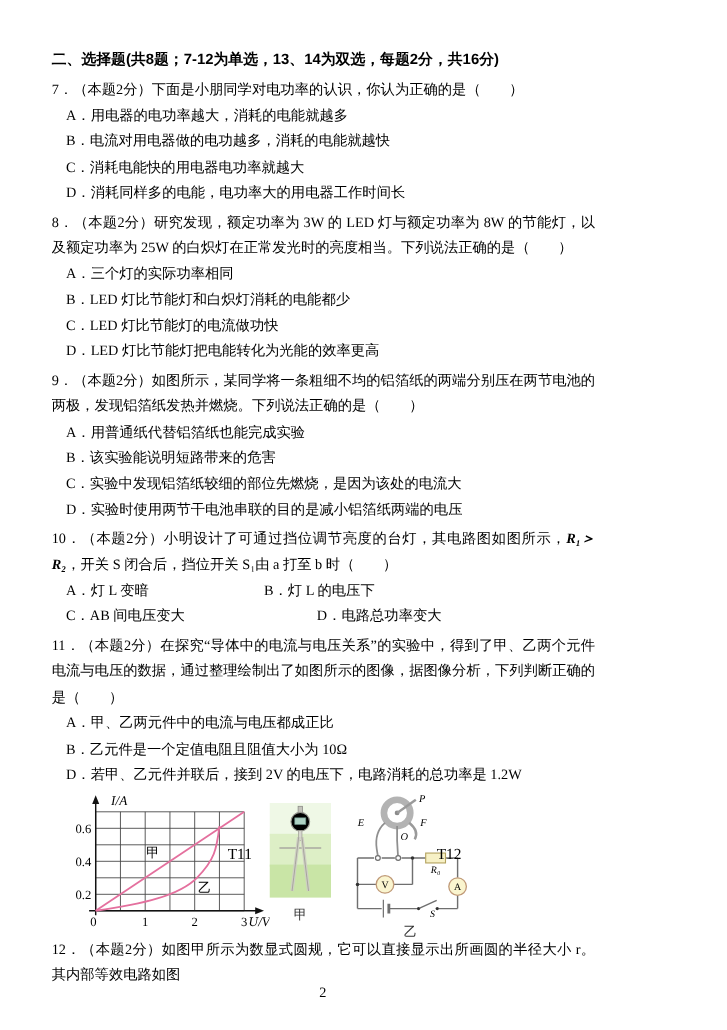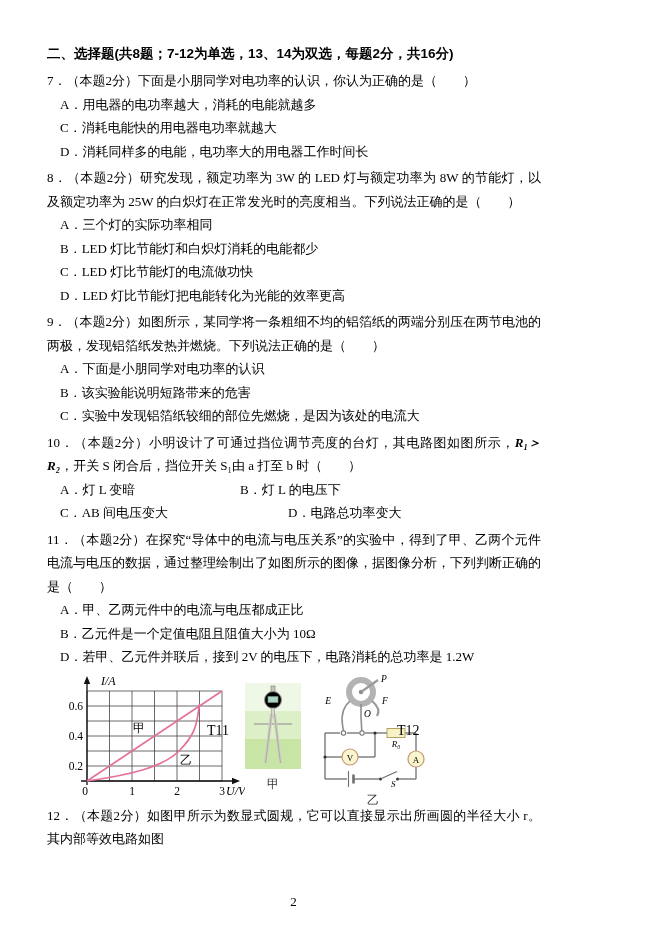--- a/index.html
+++ b/index.html
@@ -44,37 +44,39 @@
 <body>
 
 <div class="page">
   <div class="content">
 
     <div class="section-header">二、选择题(共8题；7-12为单选，13、14为双选，每题2分，共16分)</div>
 
     <div class="question">
       <p class="stem">7．（本题2分）下面是小朋同学对电功率的认识，你认为正确的是（　　）</p>
       <p class="option">A．用电器的电功率越大，消耗的电能就越多</p>
+      <p class="option">B．电流对用电器做的电功越多，消耗的电能就越快</p>
       <p class="option">C．消耗电能快的用电器电功率就越大</p>
       <p class="option">D．消耗同样多的电能，电功率大的用电器工作时间长</p>
     </div>
 
     <div class="question">
       <p class="stem">8．（本题2分）研究发现，额定功率为 3W 的 LED 灯与额定功率为 8W 的节能灯，以及额定功率为 25W 的白炽灯在正常发光时的亮度相当。下列说法正确的是（　　）</p>
       <p class="option">A．三个灯的实际功率相同</p>
       <p class="option">B．LED 灯比节能灯和白炽灯消耗的电能都少</p>
       <p class="option">C．LED 灯比节能灯的电流做功快</p>
       <p class="option">D．LED 灯比节能灯把电能转化为光能的效率更高</p>
     </div>
 
     <div class="question">
       <p class="stem">9．（本题2分）如图所示，某同学将一条粗细不均的铝箔纸的两端分别压在两节电池的两极，发现铝箔纸发热并燃烧。下列说法正确的是（　　）</p>
-      <p class="option">A．下面是小朋同学对电功率的认识</p>
+      <p class="option">A．用普通纸代替铝箔纸也能完成实验</p>
       <p class="option">B．该实验能说明短路带来的危害</p>
       <p class="option">C．实验中发现铝箔纸较细的部位先燃烧，是因为该处的电流大</p>
+      <p class="option">D．实验时使用两节干电池串联的目的是减小铝箔纸两端的电压</p>
     </div>
 
     <div class="question">
       <p class="stem"><span>10．（本题2分）小明设计了可通过挡位调节亮度的台灯，其电路图如图所示，</span><span class="emph">R₁＞R₂</span><span>，开关 S 闭合后，挡位开关 S₁由 a 打至 b 时（　　）</span></p>
       <div class="opt-row">
         <span class="cell-a">A．灯 L 变暗</span>
         <span>B．灯 L 的电压下</span>
       </div>
       <div class="opt-row">
         <span class="cell-c">C．AB 间电压变大</span>

